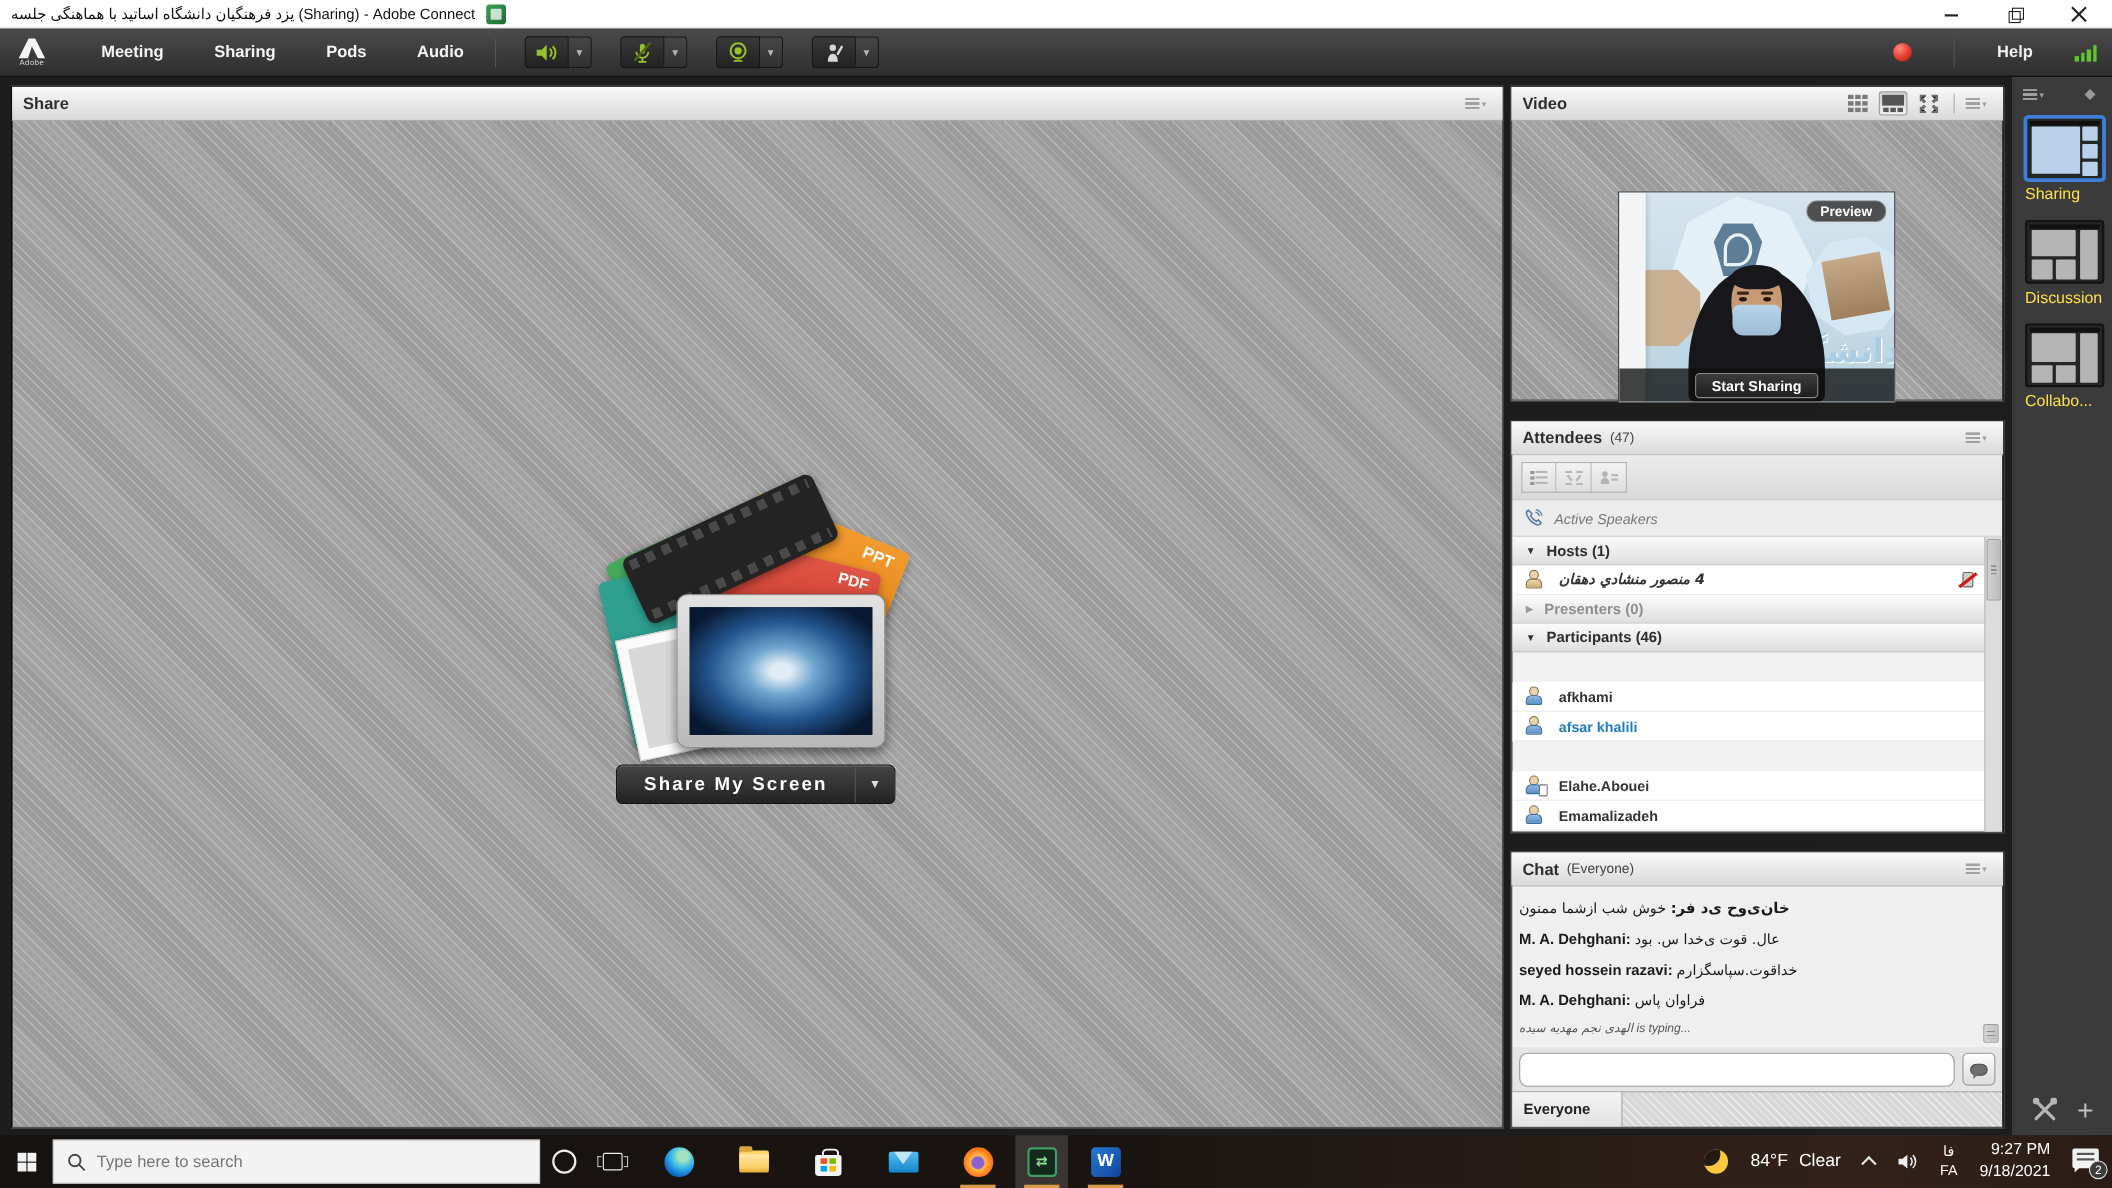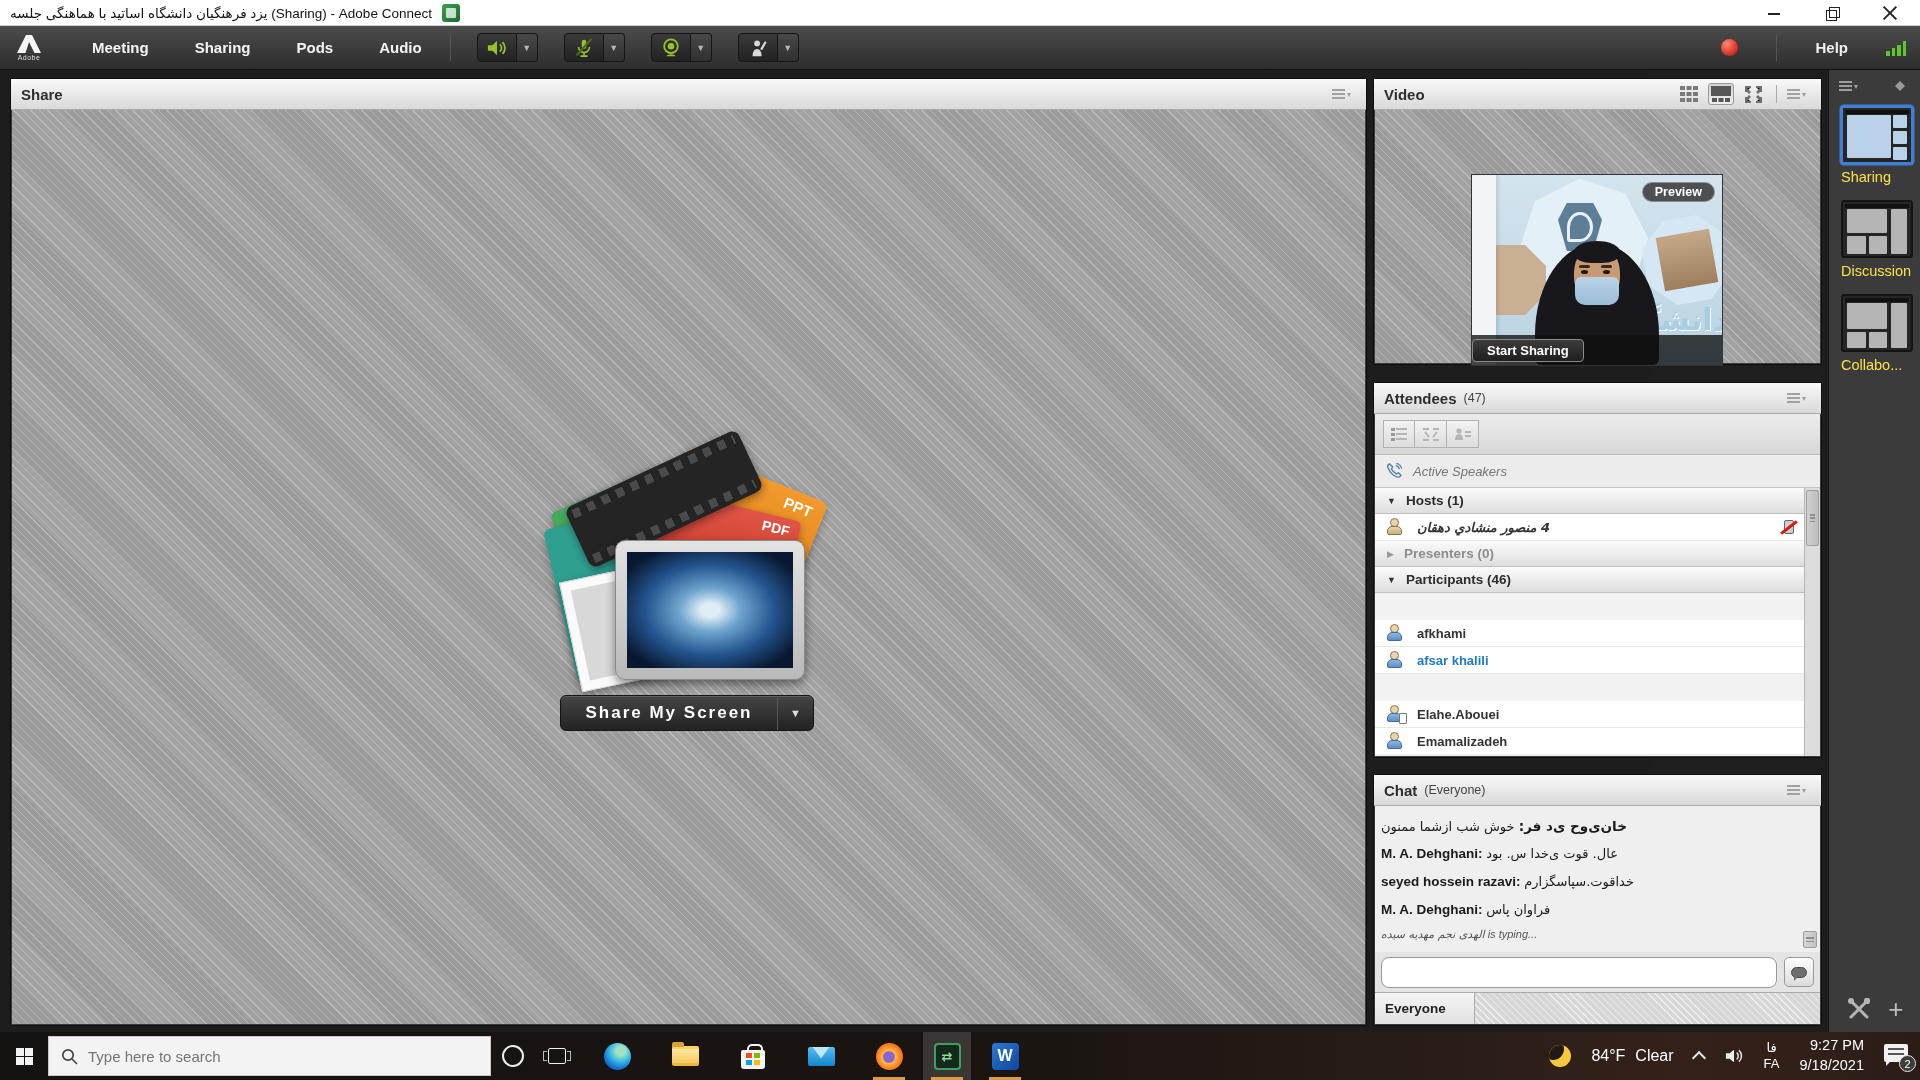--- a/index.html
+++ b/index.html
@@ -89,21 +89,21 @@
   .emblem { position:absolute; left:62px; top:28px; width:44px; height:48px; background:#5d7e96; border-radius:8px; clip-path:polygon(20% 0,80% 0,100% 35%,80% 100%,20% 100%,0 35%); }
   .emblem::after { content:""; position:absolute; inset:9px; border:3px solid #e8f2f8; border-radius:50% 50% 50% 10%; }
   .pv-uni-text { position:absolute; right:-6px; bottom:28px; font-size:30px; font-weight:bold; color:#a9cde2; text-shadow:1px 1px 0 #fff; }
   .person { position:absolute; left:50%; bottom:0; transform:translateX(-50%); width:124px; height:128px; }
   .chador { position:absolute; left:0; bottom:0; width:124px; height:122px; background:#17171c; border-radius:52% 52% 6px 6px / 78% 78% 6px 6px; }
   .face { position:absolute; left:39px; top:8px; width:46px; height:58px; background:#c79a74; border-radius:48% 48% 44% 44%; }
   .hairline { position:absolute; left:39px; top:4px; width:46px; height:22px; background:#17171c; border-radius:50% 50% 40% 40%; }
   .brow { position:absolute; top:28px; width:11px; height:2.5px; background:#3a2817; border-radius:2px; }
   .eye { position:absolute; top:33px; width:7px; height:3.5px; background:#241709; border-radius:50%; }
   .mask { position:absolute; left:40px; top:40px; width:44px; height:28px; background:linear-gradient(#b9d2e6,#9cbcd6); border-radius:6px 6px 10px 10px; }
-  .pv-strip { position:absolute; left:0; right:0; bottom:0; height:30px; background:rgba(15,15,15,.78); display:flex; align-items:center; }
+  .pv-strip { position:absolute; left:0; right:0; bottom:0; height:30px; background:rgba(15,15,15,.78); display:flex; align-items:center; justify-content:center; }
   .start-btn { background:linear-gradient(#3c3c3c,#1f1f1f); border:1px solid #8a8a8a; border-radius:4px; color:#fff; font-size:13px; font-weight:bold; padding:3px 14px; cursor:pointer; }
   .preview-pill { position:absolute; right:7px; top:7px; background:rgba(66,66,66,.92); border:1px solid rgba(255,255,255,.35); border-radius:11px; color:#fff; font-size:12.5px; font-weight:bold; padding:2px 12px; }
 
   
   #attPod { left:1373px; top:312px; width:449px; height:376px; background:#f2f2f2; }
   .att-toolbar { position:absolute; left:1px; right:1px; top:31px; height:41px; background:linear-gradient(#ececec,#d8d8d8); border-bottom:1px solid #bbb; display:flex; align-items:center; padding-left:8px; }
   .att-tb-btn { width:32px; height:28px; border:1px solid #b2b2b2; background:linear-gradient(#f2f2f2,#ddd); display:flex; align-items:center; justify-content:center; }
   .att-tb-btn + .att-tb-btn { border-left:none; }
   .as-row { position:absolute; left:1px; right:1px; top:72px; height:33px; background:#ececec; border-bottom:1px solid #c5c5c5; display:flex; align-items:center; gap:10px; padding-left:10px; }
   .as-label { font-style:italic; font-size:13px; color:#777; }

